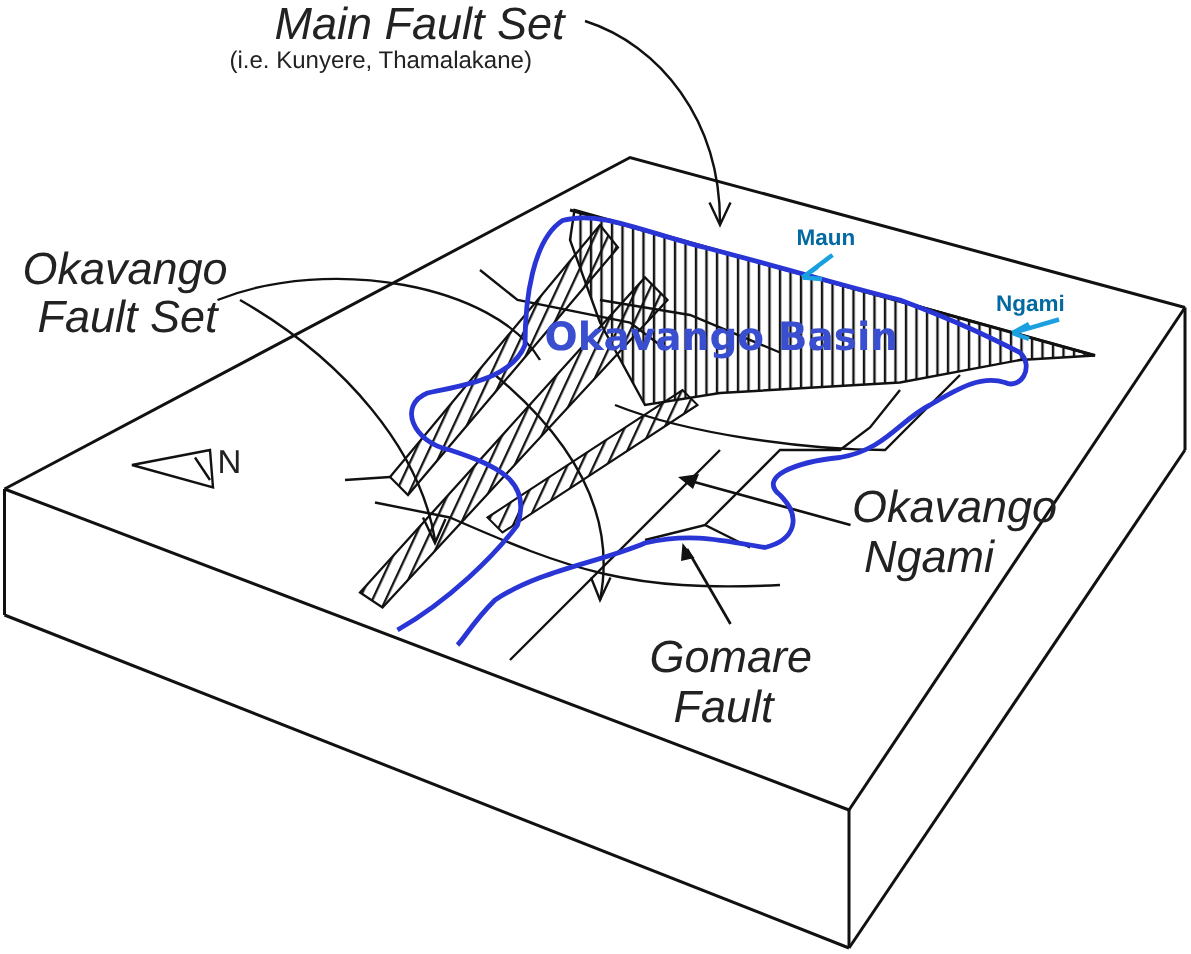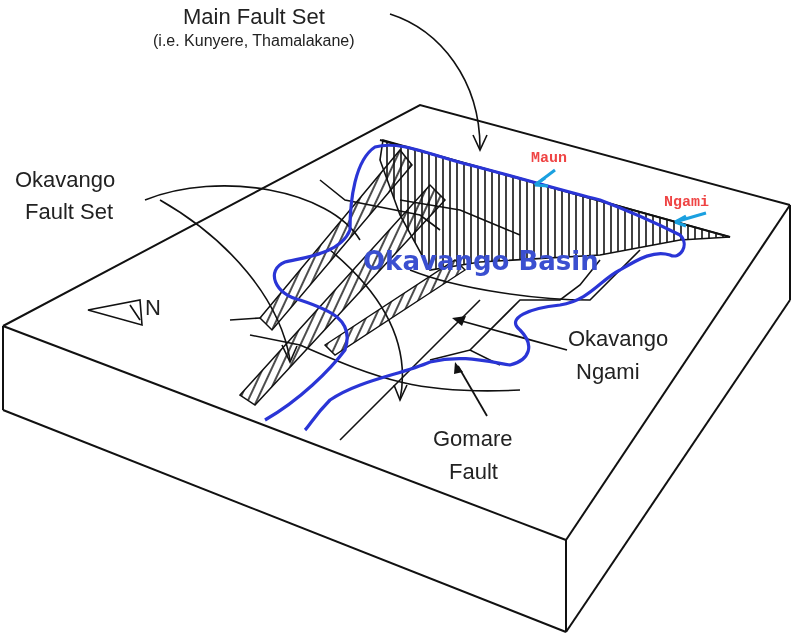--- a/index.html
+++ b/index.html
@@ -1,22 +1,22 @@
 <!DOCTYPE html>
 <html><head>
 <meta charset="utf-8">
 <style>
   html, body { margin:0; padding:0; background:#ffffff; }
   body { width:794px; height:636px; position:relative; overflow:hidden; font-family:"Liberation Sans", sans-serif; }
   svg { position:absolute; left:0; top:0; }
   .lbl { position:absolute; color:#222; font-family:"Liberation Sans", sans-serif; white-space:nowrap; }
-  .big { font-size:22px; line-height:27px; }
+  .big { font-size:30px; line-height:27px;font-style:italic; }
   .sub { font-size:16px; }
-  .blue-big { position:absolute; color:#3a4fd0; font-family:"DejaVu Sans", sans-serif; font-weight:bold; font-size:26px; white-space:nowrap;margin-top:36px; }
-  .cyan { position:absolute; color:#ef4444; font-family:Liberation Mono, monospace; font-weight:bold; font-size:15px; white-space:nowrap; }
+  .blue-big { position:absolute; color:#3a4fd0; font-family:"DejaVu Sans", sans-serif; font-weight:bold; font-size:26px; white-space:nowrap; }
+  .cyan { position:absolute; color:#0369a1; font-family:Liberation Sans, sans-serif; font-weight:bold; font-size:15px; white-space:nowrap; }
 </style>
 </head>
 <body>
 
 <svg width="794" height="636" viewBox="0 0 794 636">
   <defs>
     <pattern id="hatch" width="7" height="7" patternUnits="userSpaceOnUse">
       <line x1="2" y1="0" x2="2" y2="7" stroke="#111" stroke-width="1.6"></line>
     </pattern>
     <pattern id="hatch2" width="8" height="8" patternUnits="userSpaceOnUse" patternTransform="rotate(25)">

